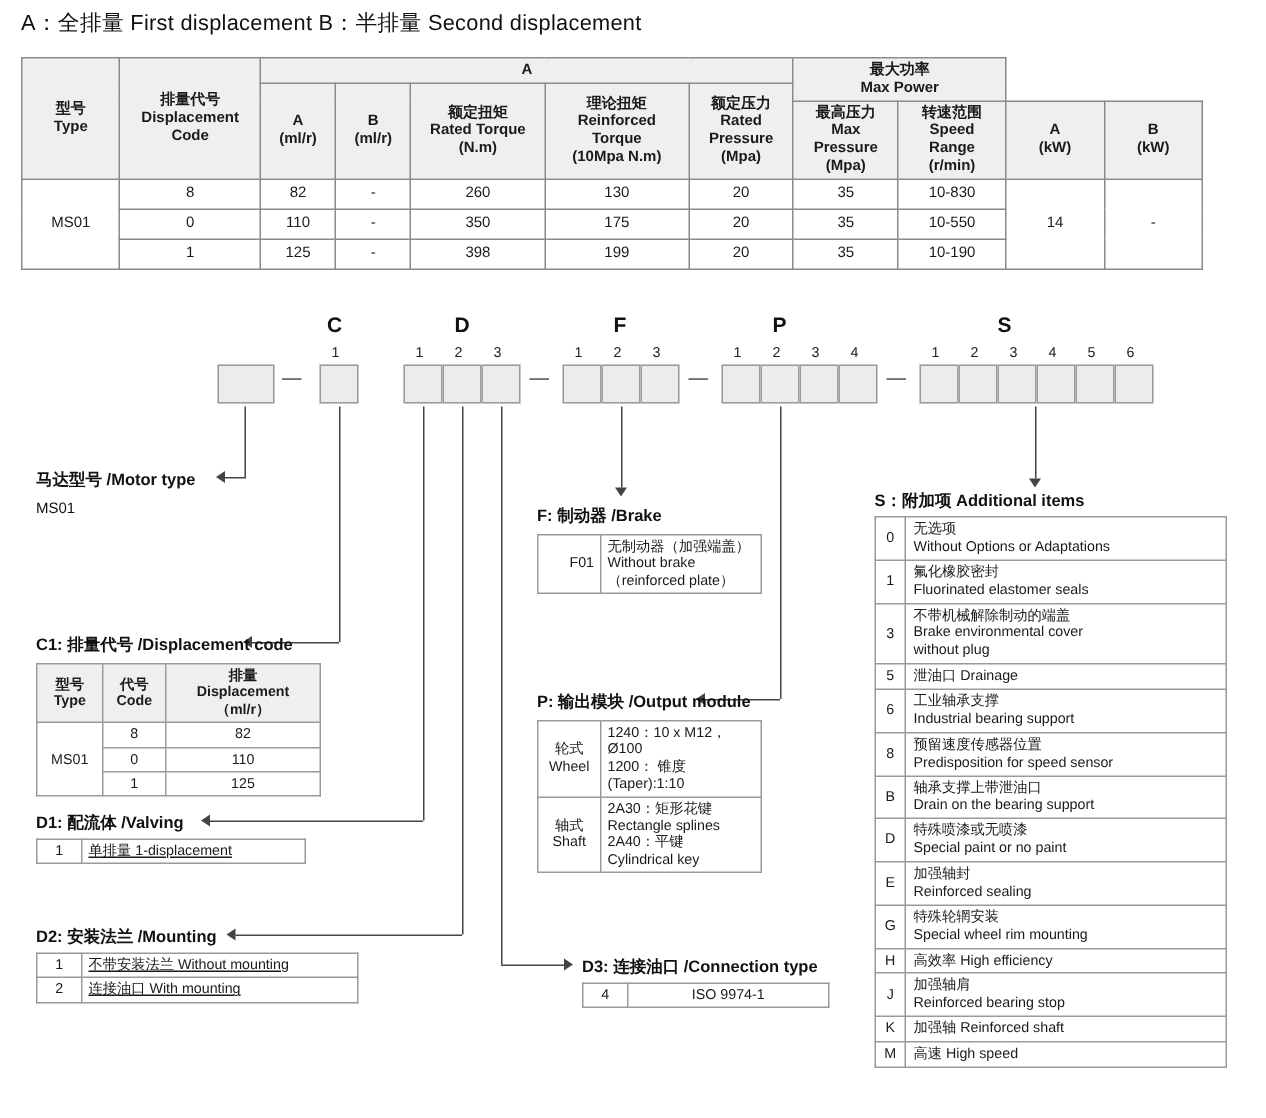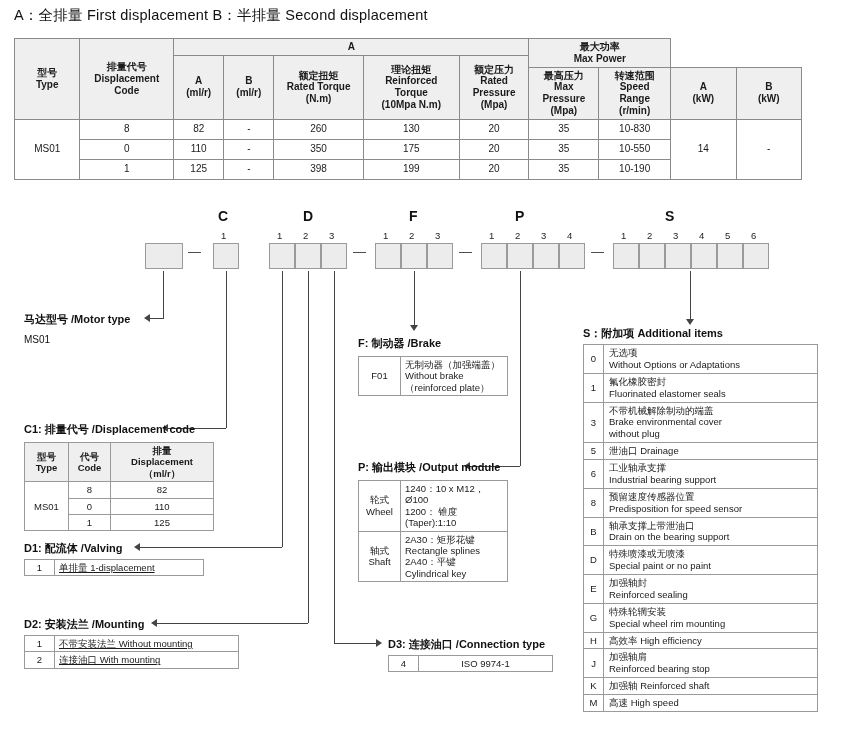--- a/index.html
+++ b/index.html
@@ -94,21 +94,21 @@
 
   .plain { font-size: 10px; color:#111; }
 
   
   #addl-table { width: 235px; }
   #addl-table td.code { width: 20px; text-align:center; }
   #addl-table td.desc { text-align:left; line-height:1.25; padding:2px 5px; }
 
   
   #brake-table { width: 150px; }
-  #brake-table td.k { width: 42px; text-align:center; }
+  #brake-table td.k { width: 42px; text-align:right; }
   #brake-table td.v { text-align:left; }
 
   #outmod-table { width: 150px; }
   #outmod-table td.k { width: 42px; text-align:center; }
   #outmod-table td.v { text-align:left; }
 
   #disp-table { width: 190px; }
   #valv-table { width: 180px; }
   #mount-table { width: 215px; }
   #conn-table { width: 165px; }

